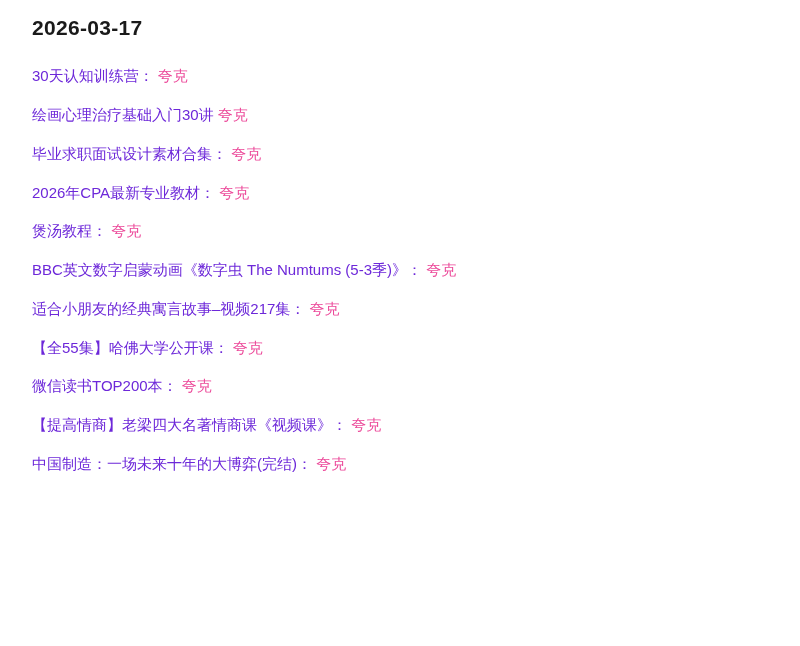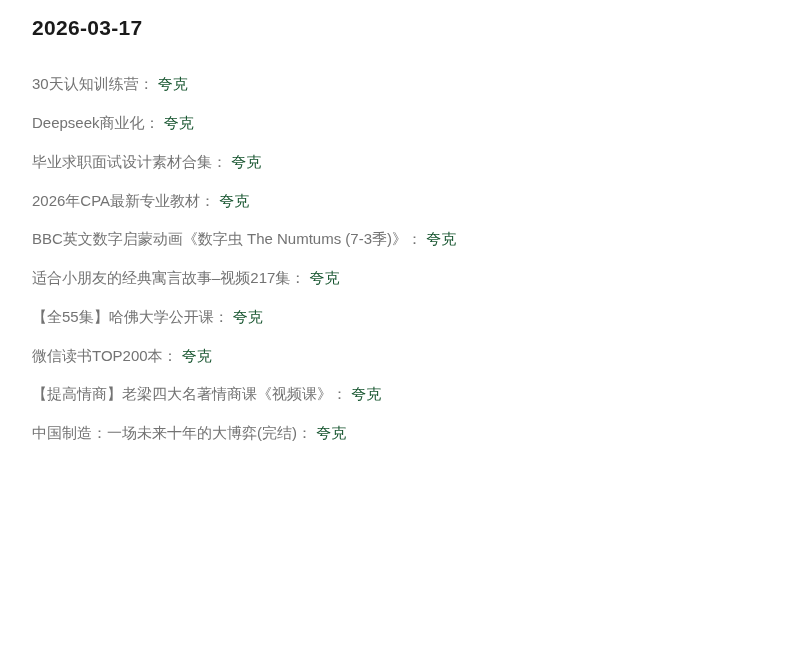--- a/index.html
+++ b/index.html
@@ -17,77 +17,81 @@
   .page {
     padding: 14px 30px 0 30px;
     box-sizing: border-box;
     width: 800px;
   }
   .doc-title {
     font-size: 21px;
     font-weight: bold;
     color: #1a1a1a;
     letter-spacing: 0.3px;
-    margin: 0 0 32px 2px;
+    margin: 0 0 24px 2px;
     line-height: 1.3;
   }
   .entry-list {
     display: block;
   }
   .entry {
     font-size: 15px;
     line-height: 1.45;
     color: #1f1f1f;
     margin: 0 0 17px 2px;
     white-space: nowrap;
   }
   .entry-text {
-    color: #737373;
+    color: #6d28d9;
   }
   .entry-link {
-    color: #14532d;
+    color: #ec4899;
     text-decoration: none;
     cursor: pointer;
   }
 </style>
 </head>
 <body>
 
 <div class="page">
   <div class="doc-title">2026-03-17</div>
   <div class="entry-list">
 
     <p class="entry">
       <span class="entry-text">30天认知训练营：</span>
       <a class="entry-link" href="#">夸克</a>
     </p>
 
 
 
+    <p class="entry">
+      <span class="entry-text">绘画心理治疗基础入门30讲</span>
+      <a class="entry-link" href="#">夸克</a>
+    </p>
 
 
 
-    <p class="entry">
-      <span class="entry-text">Deepseek商业化：</span>
-      <a class="entry-link" href="#">夸克</a>
-    </p>
 
     <p class="entry">
       <span class="entry-text">毕业求职面试设计素材合集：</span>
       <a class="entry-link" href="#">夸克</a>
     </p>
 
     <p class="entry">
       <span class="entry-text">2026年CPA最新专业教材：</span>
       <a class="entry-link" href="#">夸克</a>
     </p>
 
+    <p class="entry">
+      <span class="entry-text">煲汤教程：</span>
+      <a class="entry-link" href="#">夸克</a>
+    </p>
 
     <p class="entry">
-      <span class="entry-text">BBC英文数字启蒙动画《数字虫 The Numtums (7-3季)》：</span>
+      <span class="entry-text">BBC英文数字启蒙动画《数字虫 The Numtums (5-3季)》：</span>
       <a class="entry-link" href="#">夸克</a>
     </p>
 
     <p class="entry">
       <span class="entry-text">适合小朋友的经典寓言故事–视频217集：</span>
       <a class="entry-link" href="#">夸克</a>
     </p>
 
     <p class="entry">
       <span class="entry-text">【全55集】哈佛大学公开课：</span>

